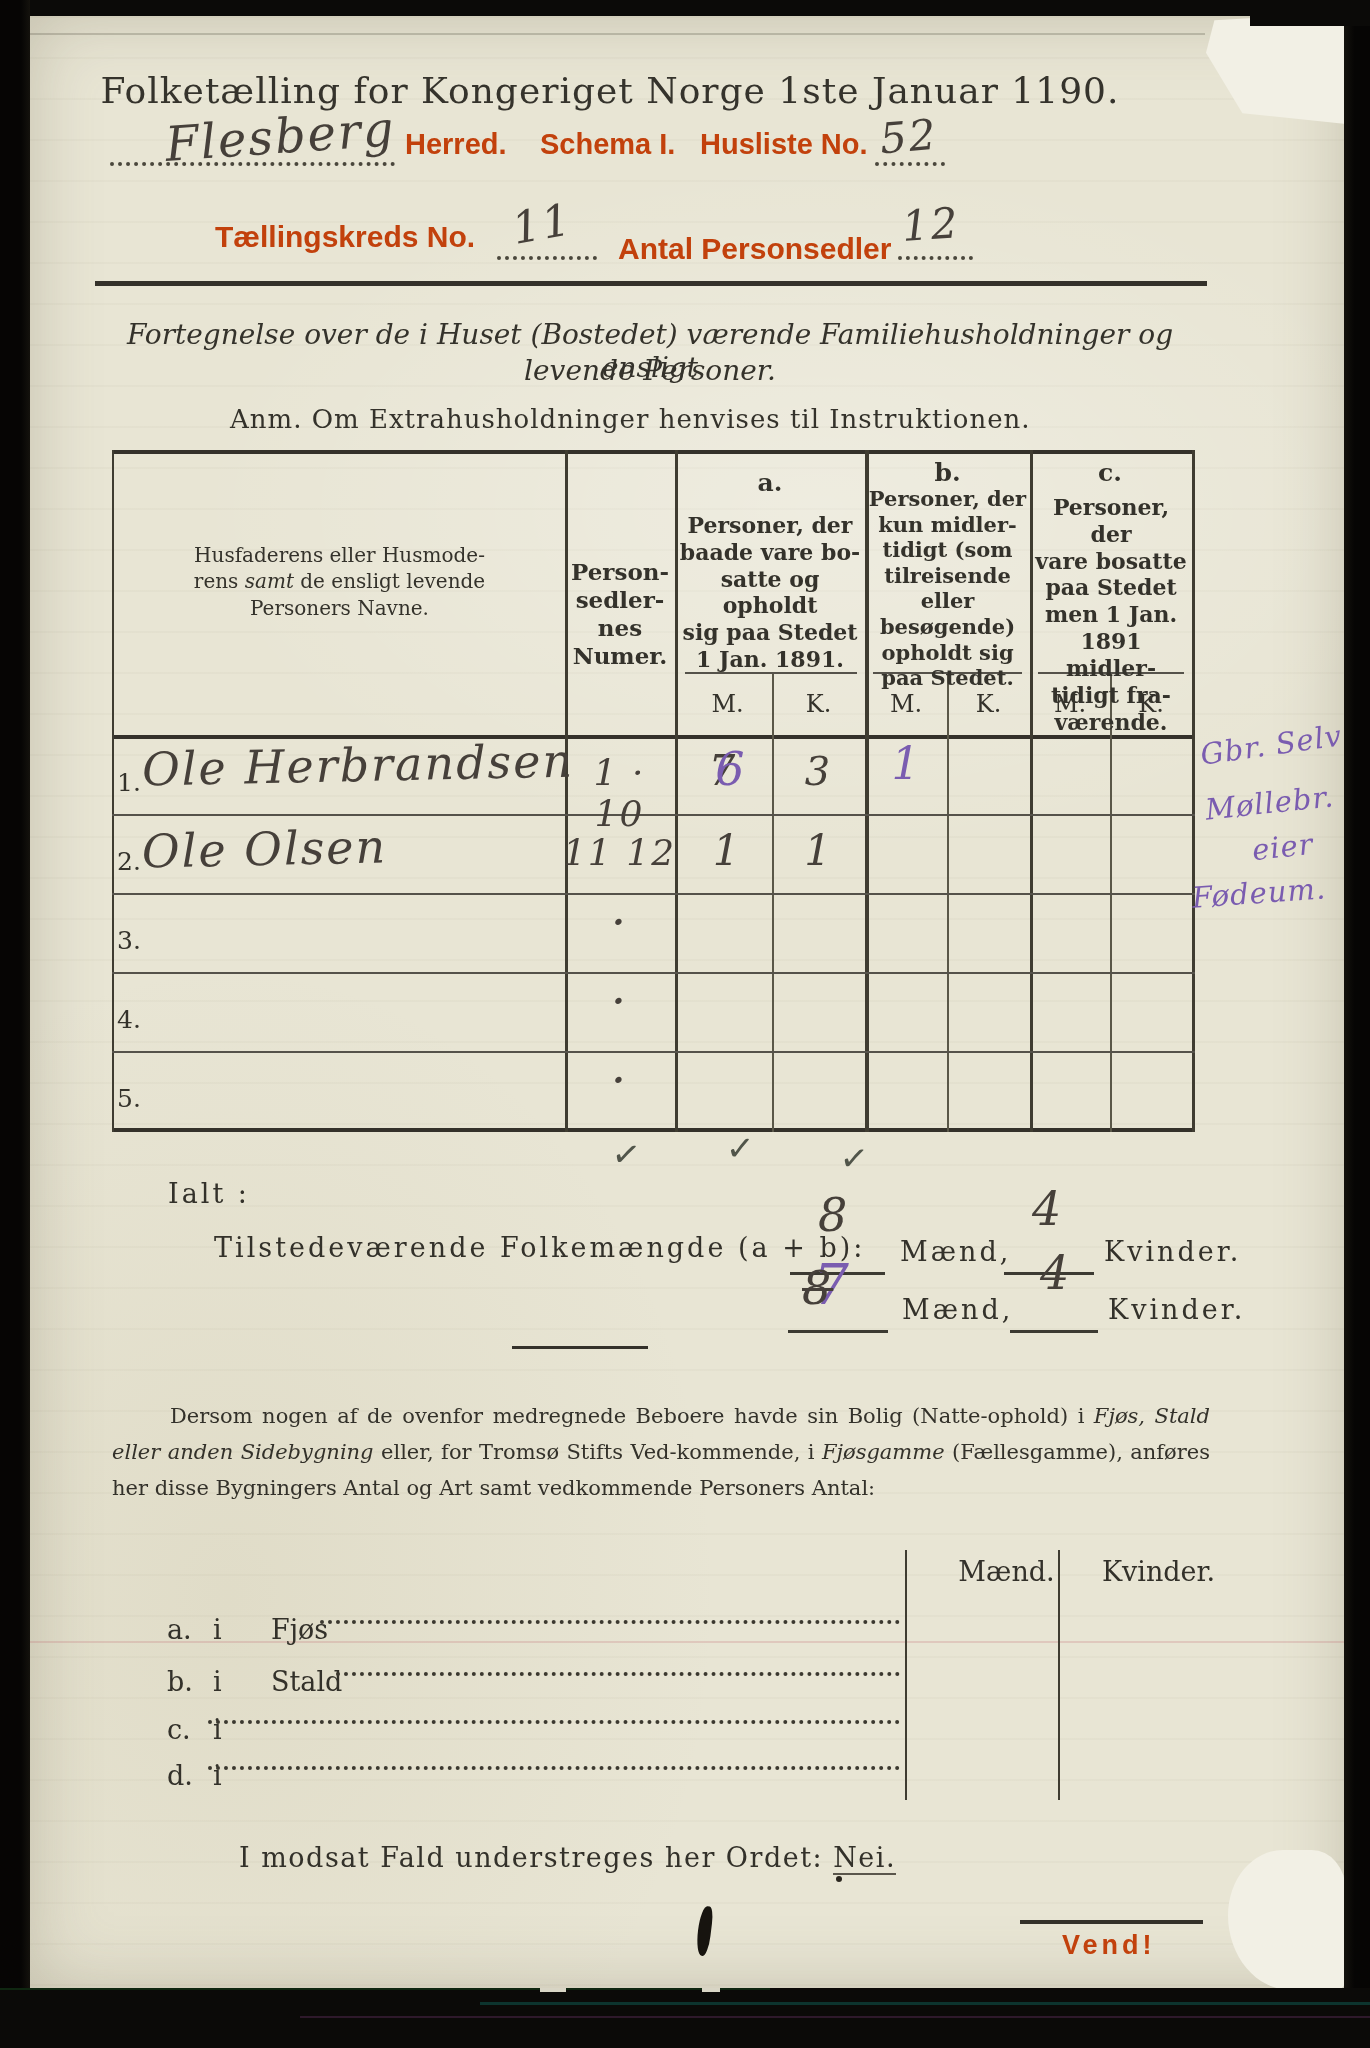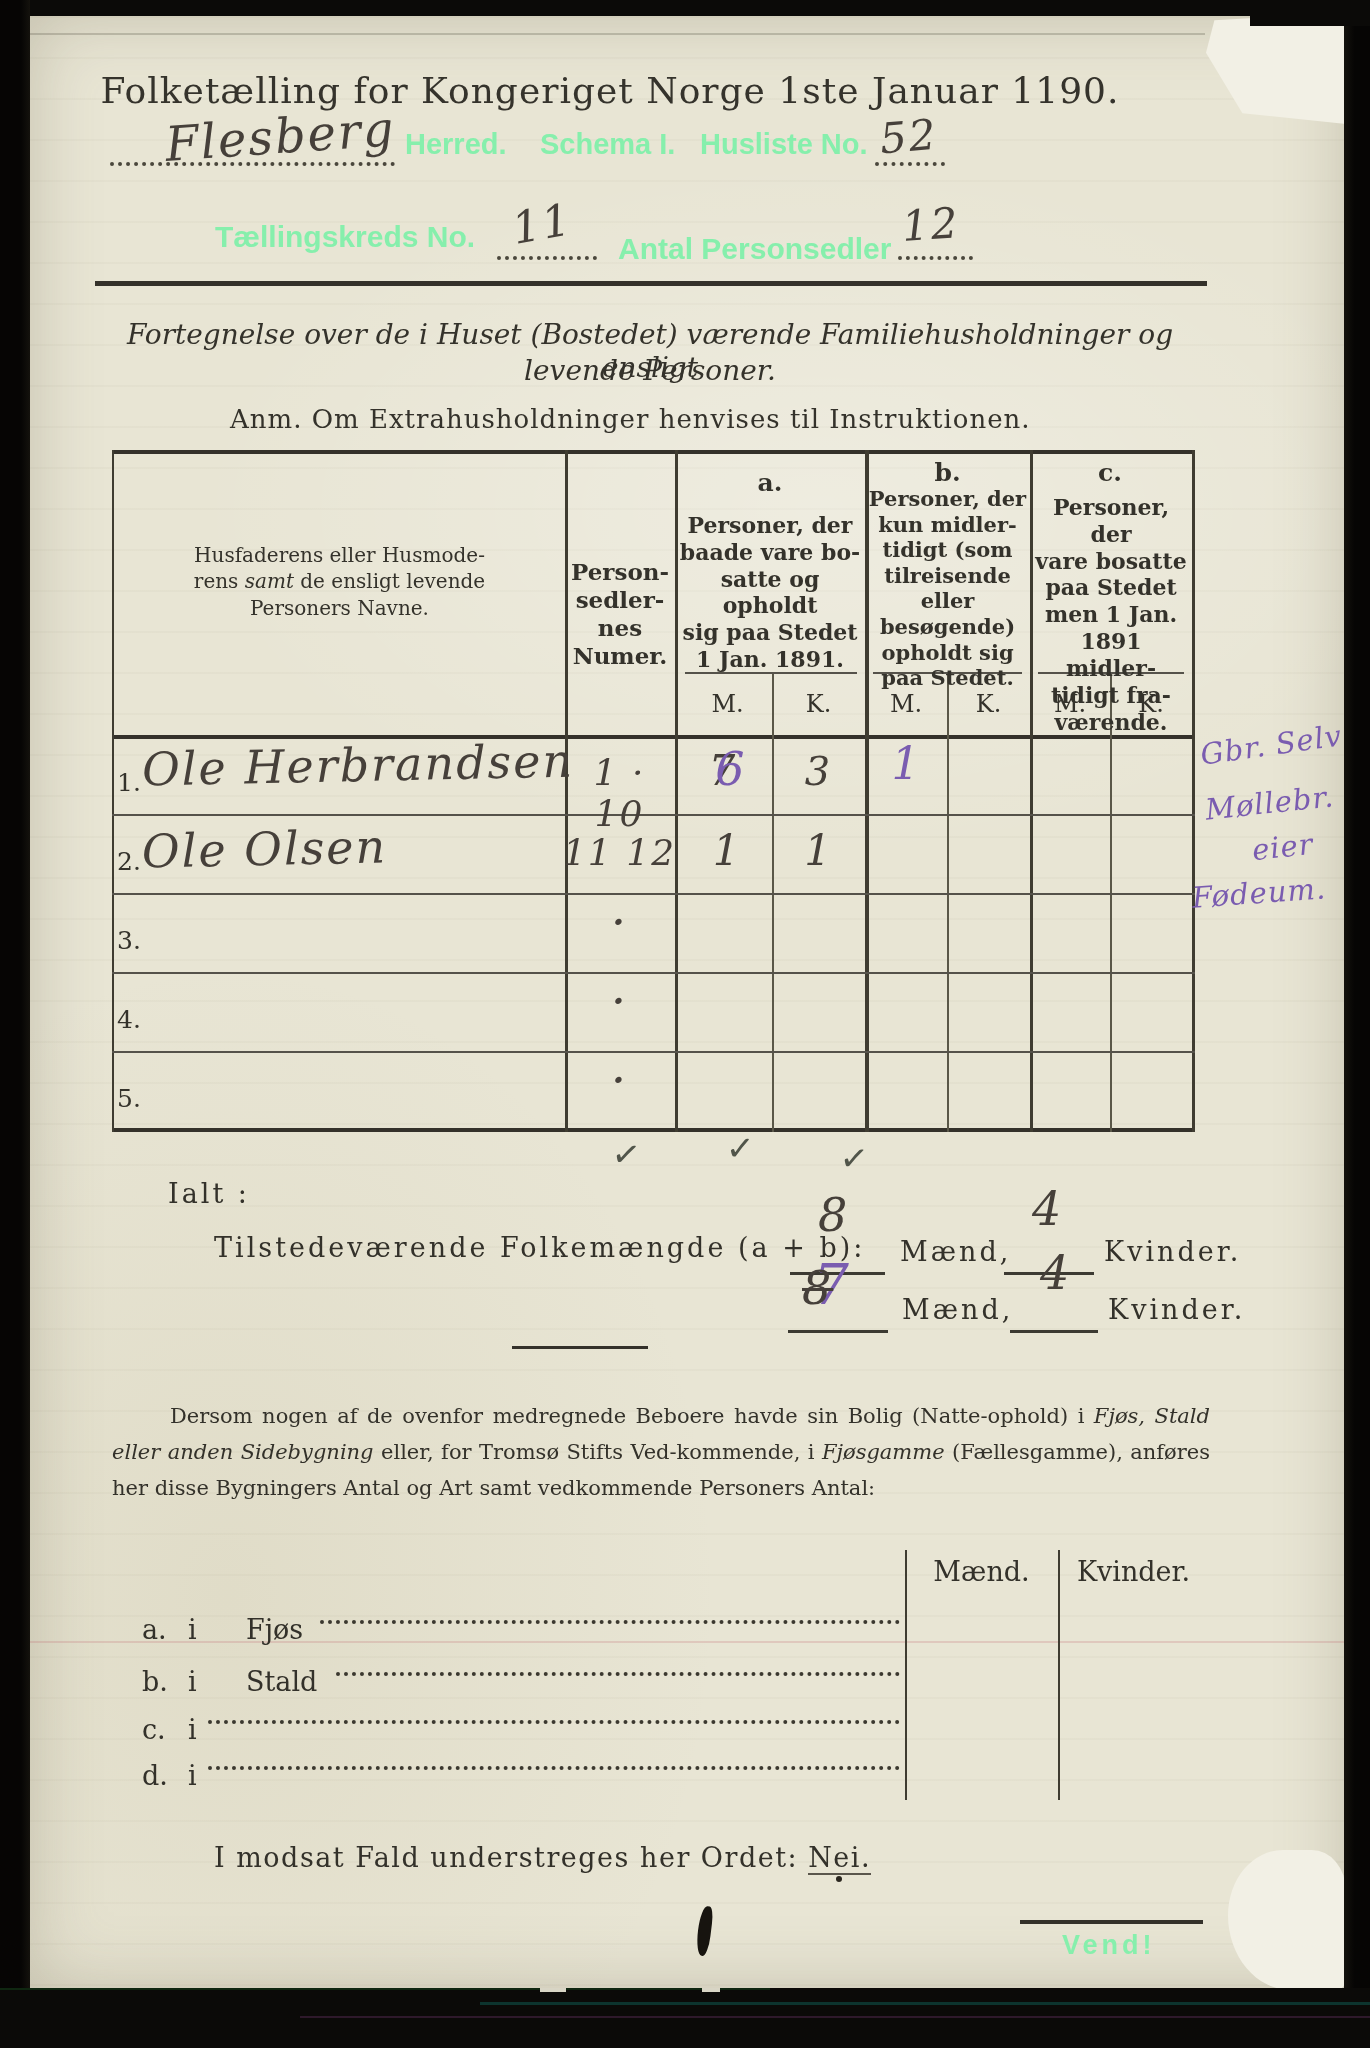--- a/index.html
+++ b/index.html
@@ -10,21 +10,21 @@
     background-color:#e8e5d4;
     background-image:
       radial-gradient(ellipse 900px 500px at 60% 25%, rgba(255,255,255,.28), transparent 70%),
       radial-gradient(ellipse 700px 900px at 15% 80%, rgba(175,165,125,.14), transparent 70%),
       repeating-linear-gradient(180deg, rgba(140,135,110,.05) 0 2px, transparent 2px 41px);
     box-shadow:inset 0 0 70px rgba(100,95,70,.28);}
   .scanline{position:absolute;background:rgba(90,88,74,.5);}
   
   .abs{position:absolute;}
   .print{color:#34322b;}
-  .sansbold{font-family:"Liberation Sans",sans-serif;font-weight:700;color:#86efac;}
+  .sansbold{font-family:"Liberation Sans",sans-serif;font-weight:700;color:#c2410c;}
   .hand{font-family:"DejaVu Serif",serif;font-style:italic;color:#46403a;letter-spacing:2px;}
   .hand-purple{font-family:"DejaVu Serif",serif;font-style:italic;color:#7a5cb0;letter-spacing:1px;}
   .prelines{white-space:pre-line;}
   .ctr{text-align:center;}
   
   .title{font-size:36px;letter-spacing:1px;color:#35332c;}
   .dotline{border-bottom:4px dotted #4a473c;height:0;}
   
   #ctable{position:absolute;left:112px;top:450px;width:1083px;height:682px;}
   .hline{position:absolute;background:#34312a;}
@@ -37,21 +37,21 @@
   .rowno{font-size:25px;color:#34322b;}
   .handname{font-size:46px;white-space:nowrap;transform:rotate(-1.2deg);}
   .handnum{font-size:36px;}
   
   .sumlabel{font-size:27px;letter-spacing:3px;color:#33312a;}
   .sumnum{font-size:46px;}
   .numline{position:absolute;background:#3c3a32;height:2.5px;}
   
   #para{font-size:21px;line-height:1.72;text-align:justify;color:#33312a;text-indent:58px;}
   
-  .obl{font-size:27px;color:#33312a;}
+  .obl{font-size:27px;color:#33312a;padding-left:25px;}
   .leader{position:absolute;border-bottom:4px dotted #3b382f;height:0;}
   
   .band{position:absolute;background:#0b0a08;z-index:40;}
   .whitepatch{position:absolute;background:#f2f0e5;z-index:30;}
   .note{transform:rotate(-6deg);font-size:29px;white-space:nowrap;}
   .check{font-size:34px;color:#51554a;}
   .strike8{position:relative;display:inline-block;}
 </style>
 </head>
 <body>

